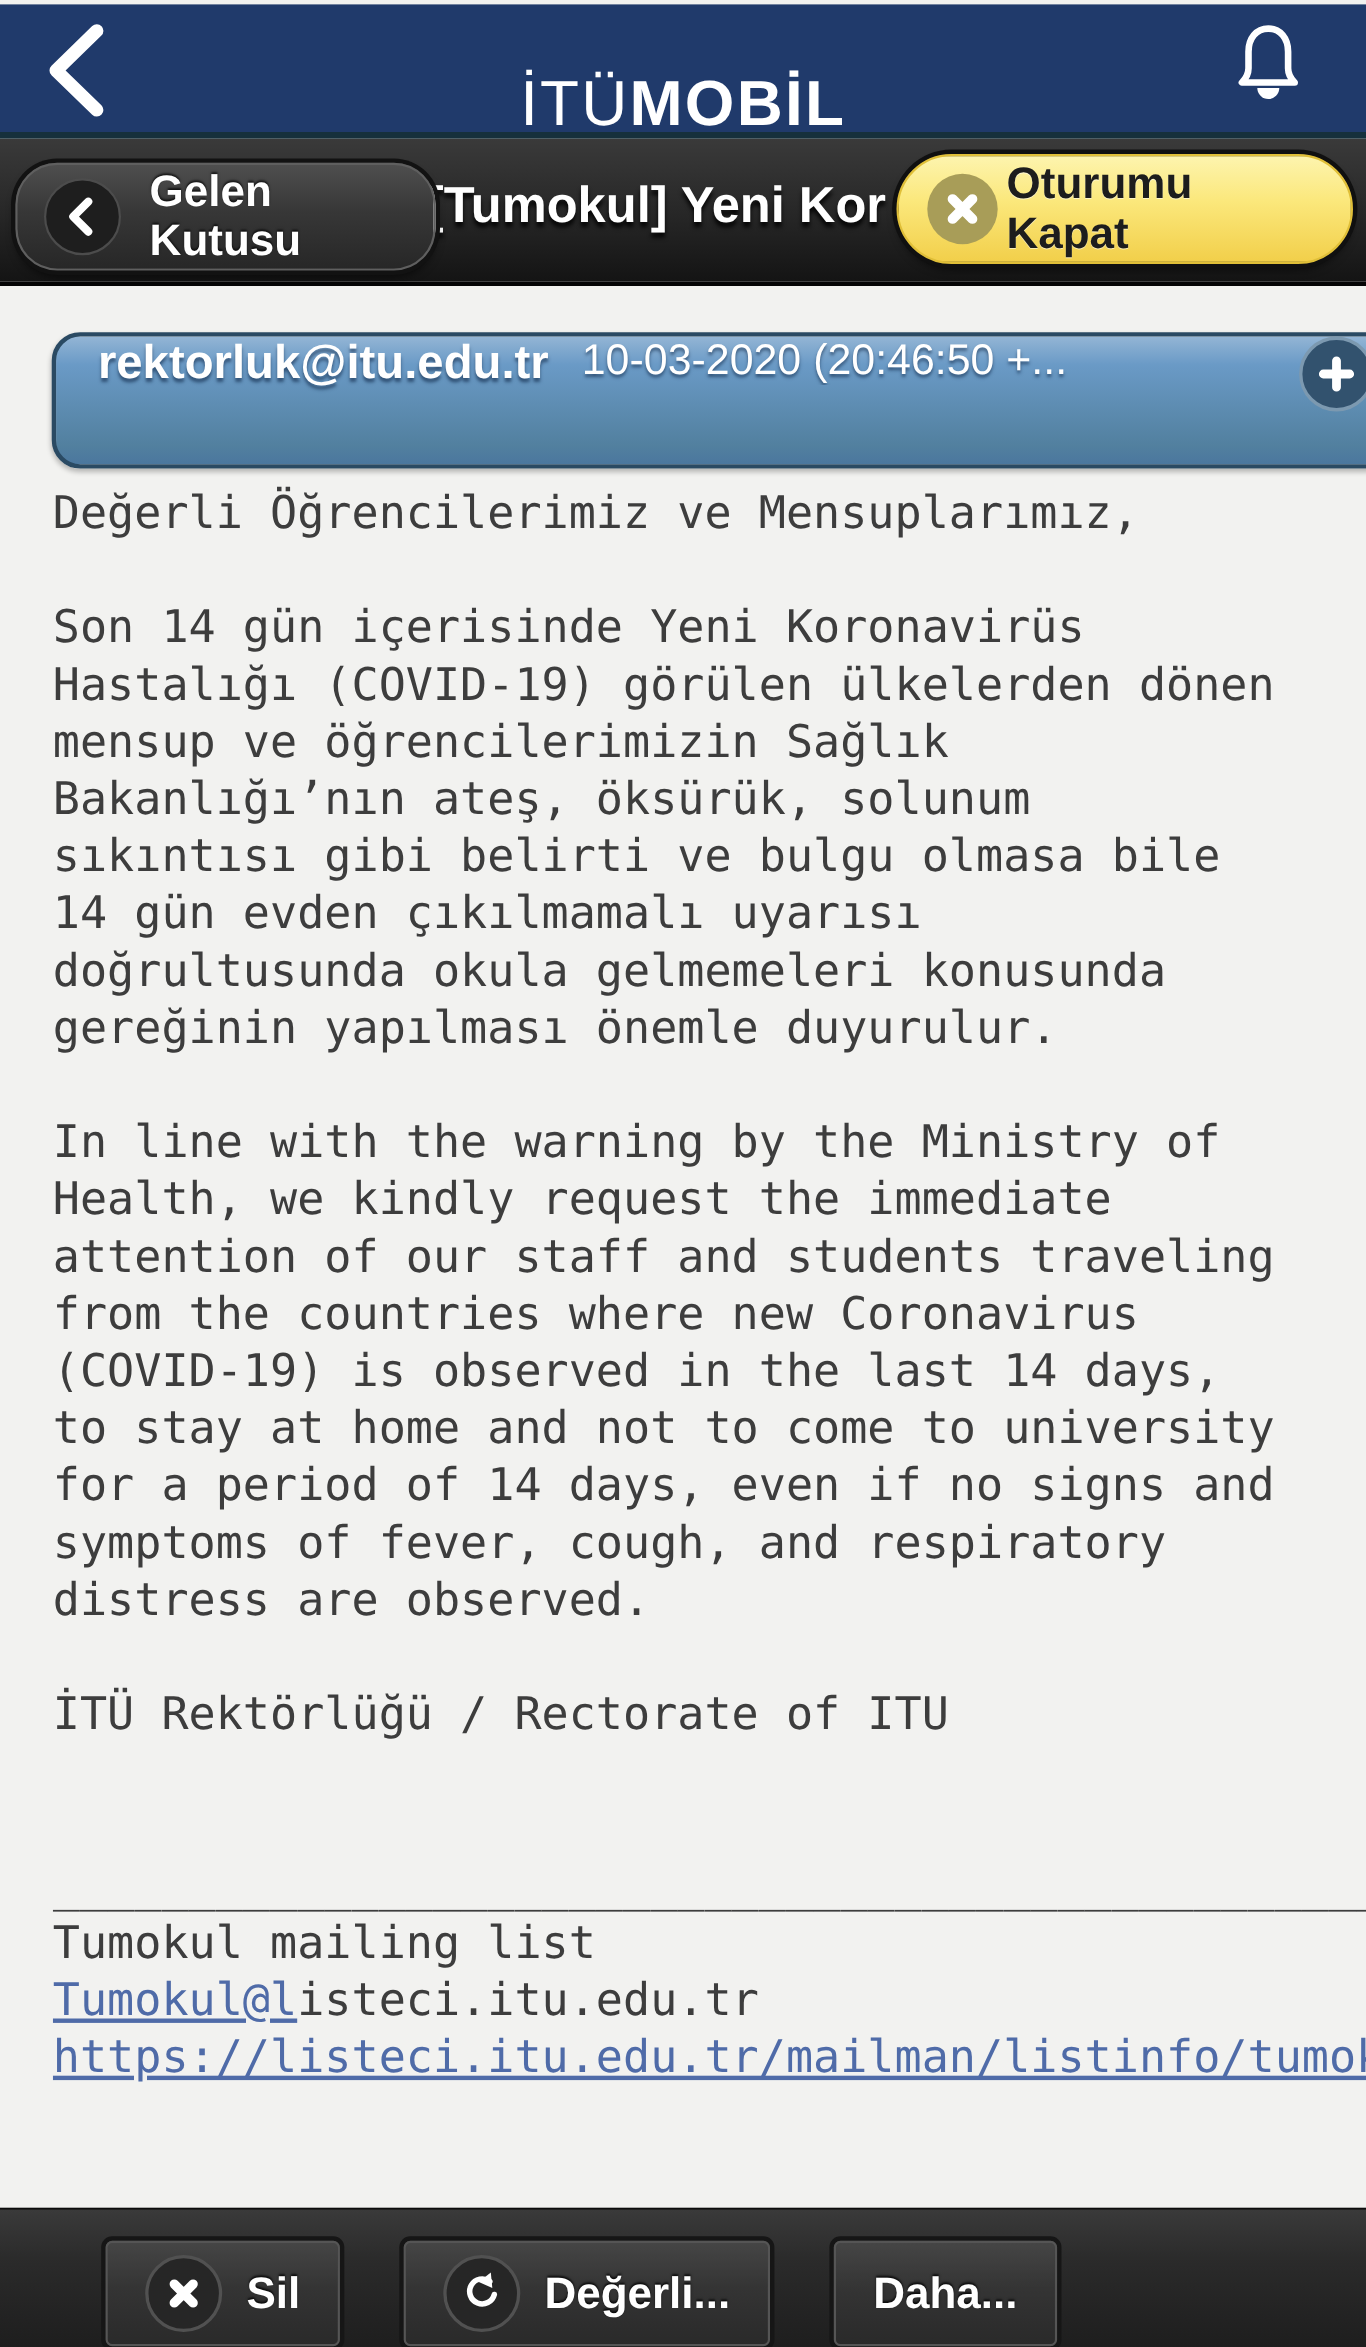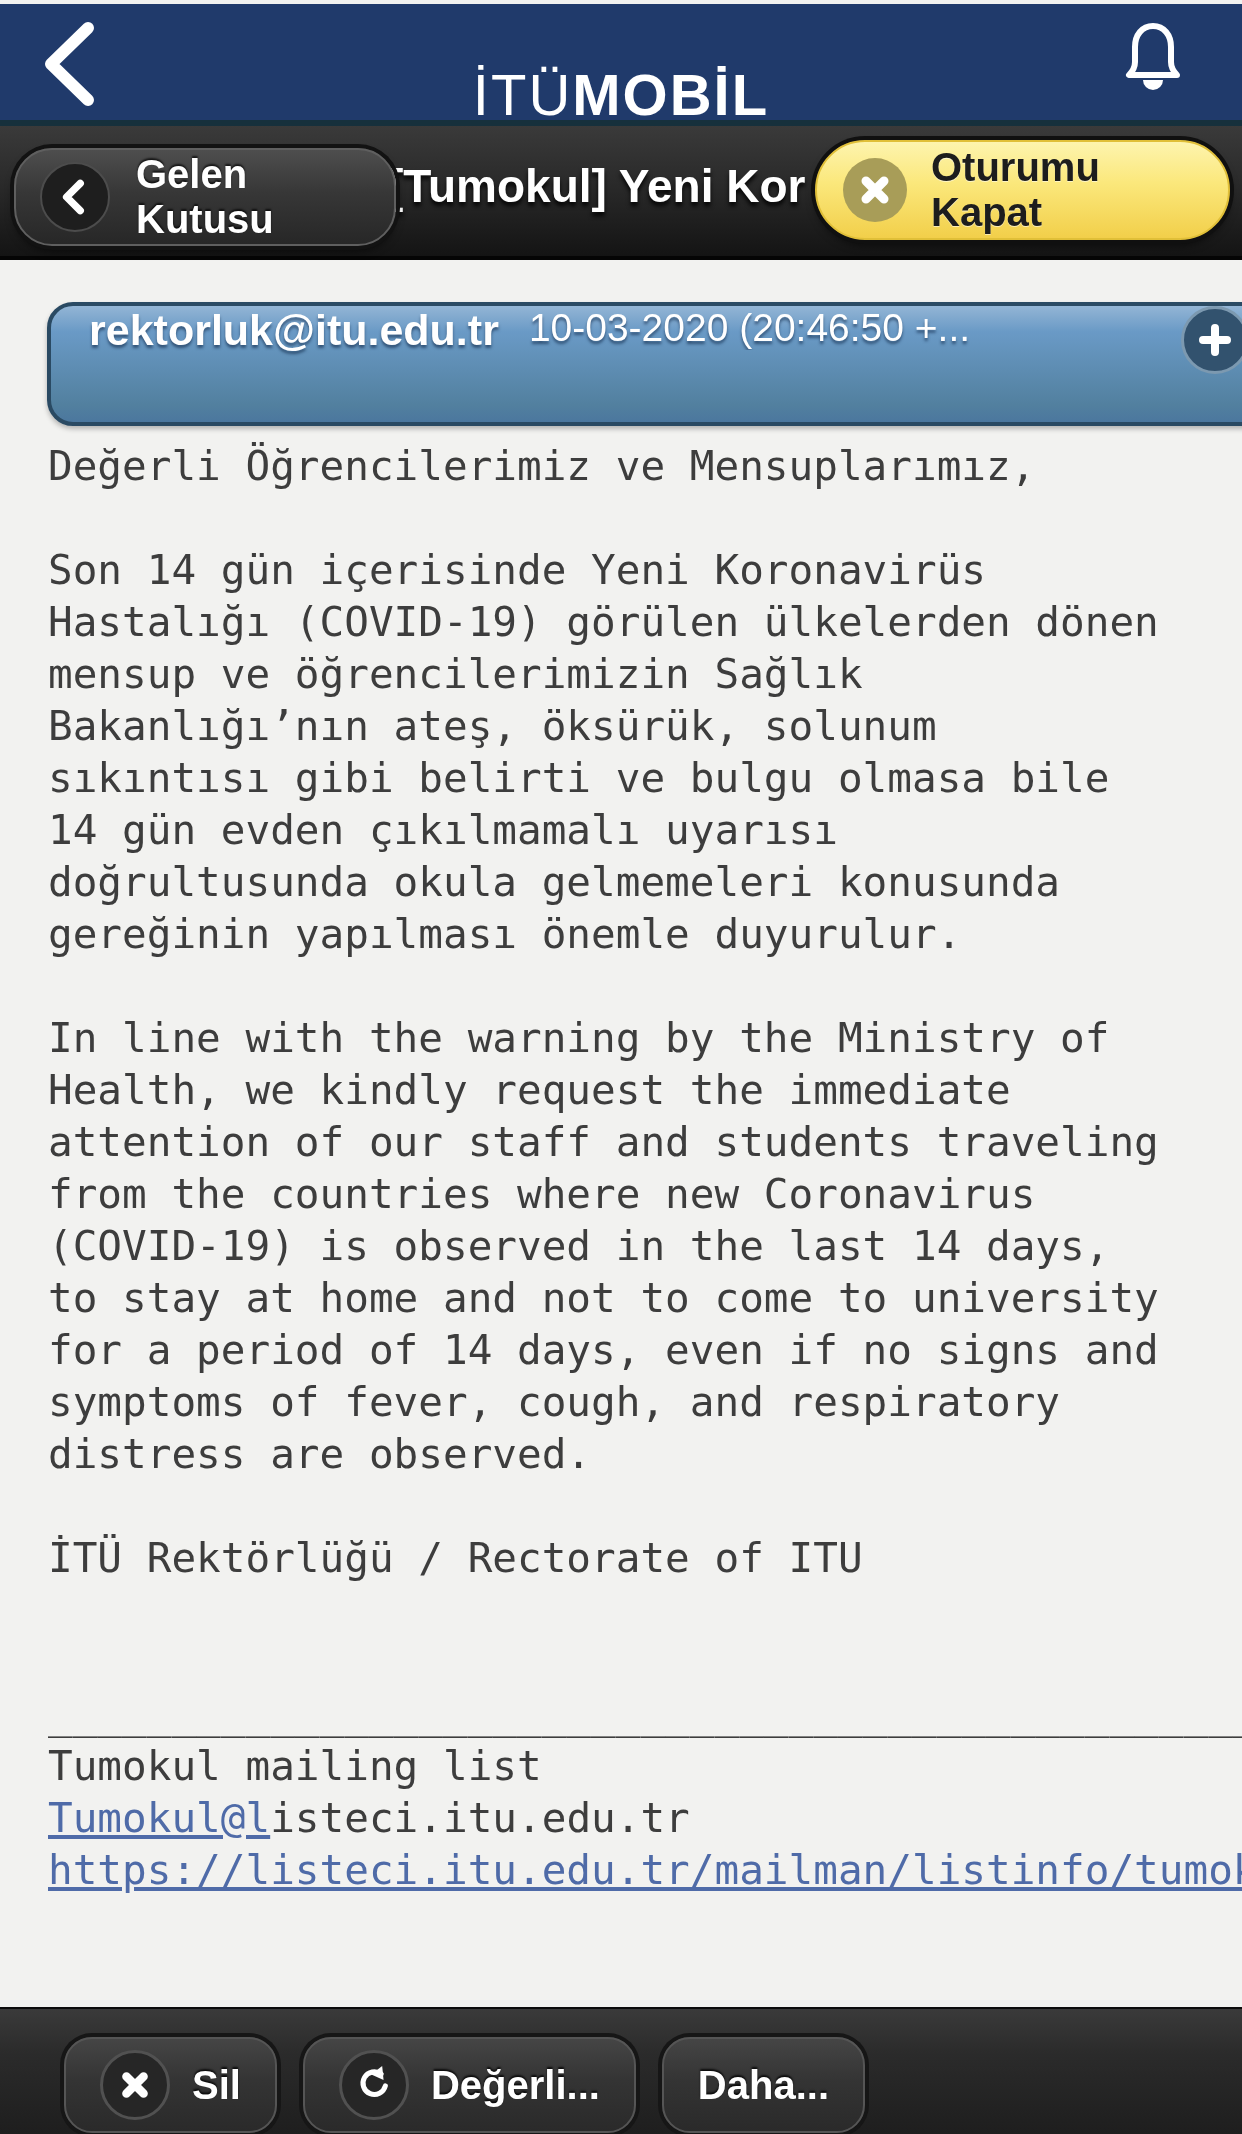--- a/index.html
+++ b/index.html
@@ -22,21 +22,21 @@
   .nav-title{position:absolute;left:388px;top:46%;transform:translateY(-50%);
              color:#fff;font-size:46px;font-weight:bold;white-space:nowrap;z-index:1;
              text-shadow:0 4px 4px rgba(0,0,0,.85);}
   .btn{display:flex;align-items:center;box-sizing:border-box;cursor:pointer;}
   .btn-dark{position:absolute;left:14px;top:22px;height:98px;width:382px;z-index:2;
             border-radius:38px;padding:11px 24px;gap:26px;
             background:linear-gradient(#4e4e4e,#373737 45%,#272727);
             border:2px solid #5f5f5f;box-shadow:0 0 0 4px #121212,0 5px 8px rgba(0,0,0,.55);
             color:#fff;font-size:40px;font-weight:bold;text-shadow:0 -2px 2px rgba(0,0,0,.7);}
   .btn-yellow{position:absolute;left:815px;top:14px;height:100px;width:415px;z-index:2;
-            border-radius:52px;padding:0 26px;gap:24px;
+            border-radius:52px;padding:0 26px;gap:8px;
             background:linear-gradient(#fdf4ae,#fbe87c 42%,#f2cf4a);
             border:2px solid #e0bf38;box-shadow:0 0 0 4px #101010,0 5px 8px rgba(0,0,0,.55);
             color:#1d1d1d;font-size:40px;font-weight:bold;text-shadow:0 1px 0 rgba(255,255,255,.55);}
   .circ{flex:0 0 auto;border-radius:50%;display:flex;align-items:center;justify-content:center;}
   .circ-dark{width:66px;height:66px;background:#1e1e1e;border:2px solid #4c4c4c;}
   .circ-olive{width:64px;height:64px;background:#a89d58;}
 
   
   .mailhead{position:absolute;left:47px;top:302px;width:1232px;height:124px;box-sizing:border-box;
             border-radius:26px;border:4px solid #2a4a63;
@@ -56,24 +56,24 @@
   .mailfoot{position:absolute;left:48px;top:1688px;right:0;overflow:hidden;}
   .foot-line{font-family:"DejaVu Sans Mono","Liberation Mono",monospace;
              font-size:41px;line-height:52px;color:#3d3d3d;white-space:pre;overflow:hidden;}
   .link{color:#4f6ba8;text-decoration:underline;cursor:pointer;}
 
   
   .toolbar{position:absolute;left:0;bottom:0;width:100%;height:127px;box-sizing:border-box;
            background:linear-gradient(#3a3a3a,#2b2b2b 35%,#1e1e1e);
            border-top:2px solid #0c0c0c;
            display:flex;align-items:flex-start;padding:28px 0 0 64px;}
-  .tbtn{height:96px;border-radius:28px;margin-right:26px;padding:0 34px;gap:22px;
+  .tbtn{height:96px;border-radius:6px;margin-right:26px;padding:0 34px;gap:22px;
         background:linear-gradient(#454545,#343434 45%,#2a2a2a);
         border:2px solid #555;box-shadow:0 0 0 4px #161616;
-        color:#fff;font-size:40px;font-weight:bold;text-shadow:0 -2px 2px rgba(0,0,0,.8);}
+        color:#fff;font-size:40px;font-weight:bold;text-shadow:0 -2px 2px rgba(0,0,0,.8);margin-left:32px;}
   .circ-tb{width:64px;height:64px;background:#262626;border:3px solid #515151;}
 </style>
 </head>
 <body>
 
 <div class="screen">
 
   <header class="topbar">
     <span class="back-chev">
       <svg width="64" height="88" viewBox="0 0 64 88">

